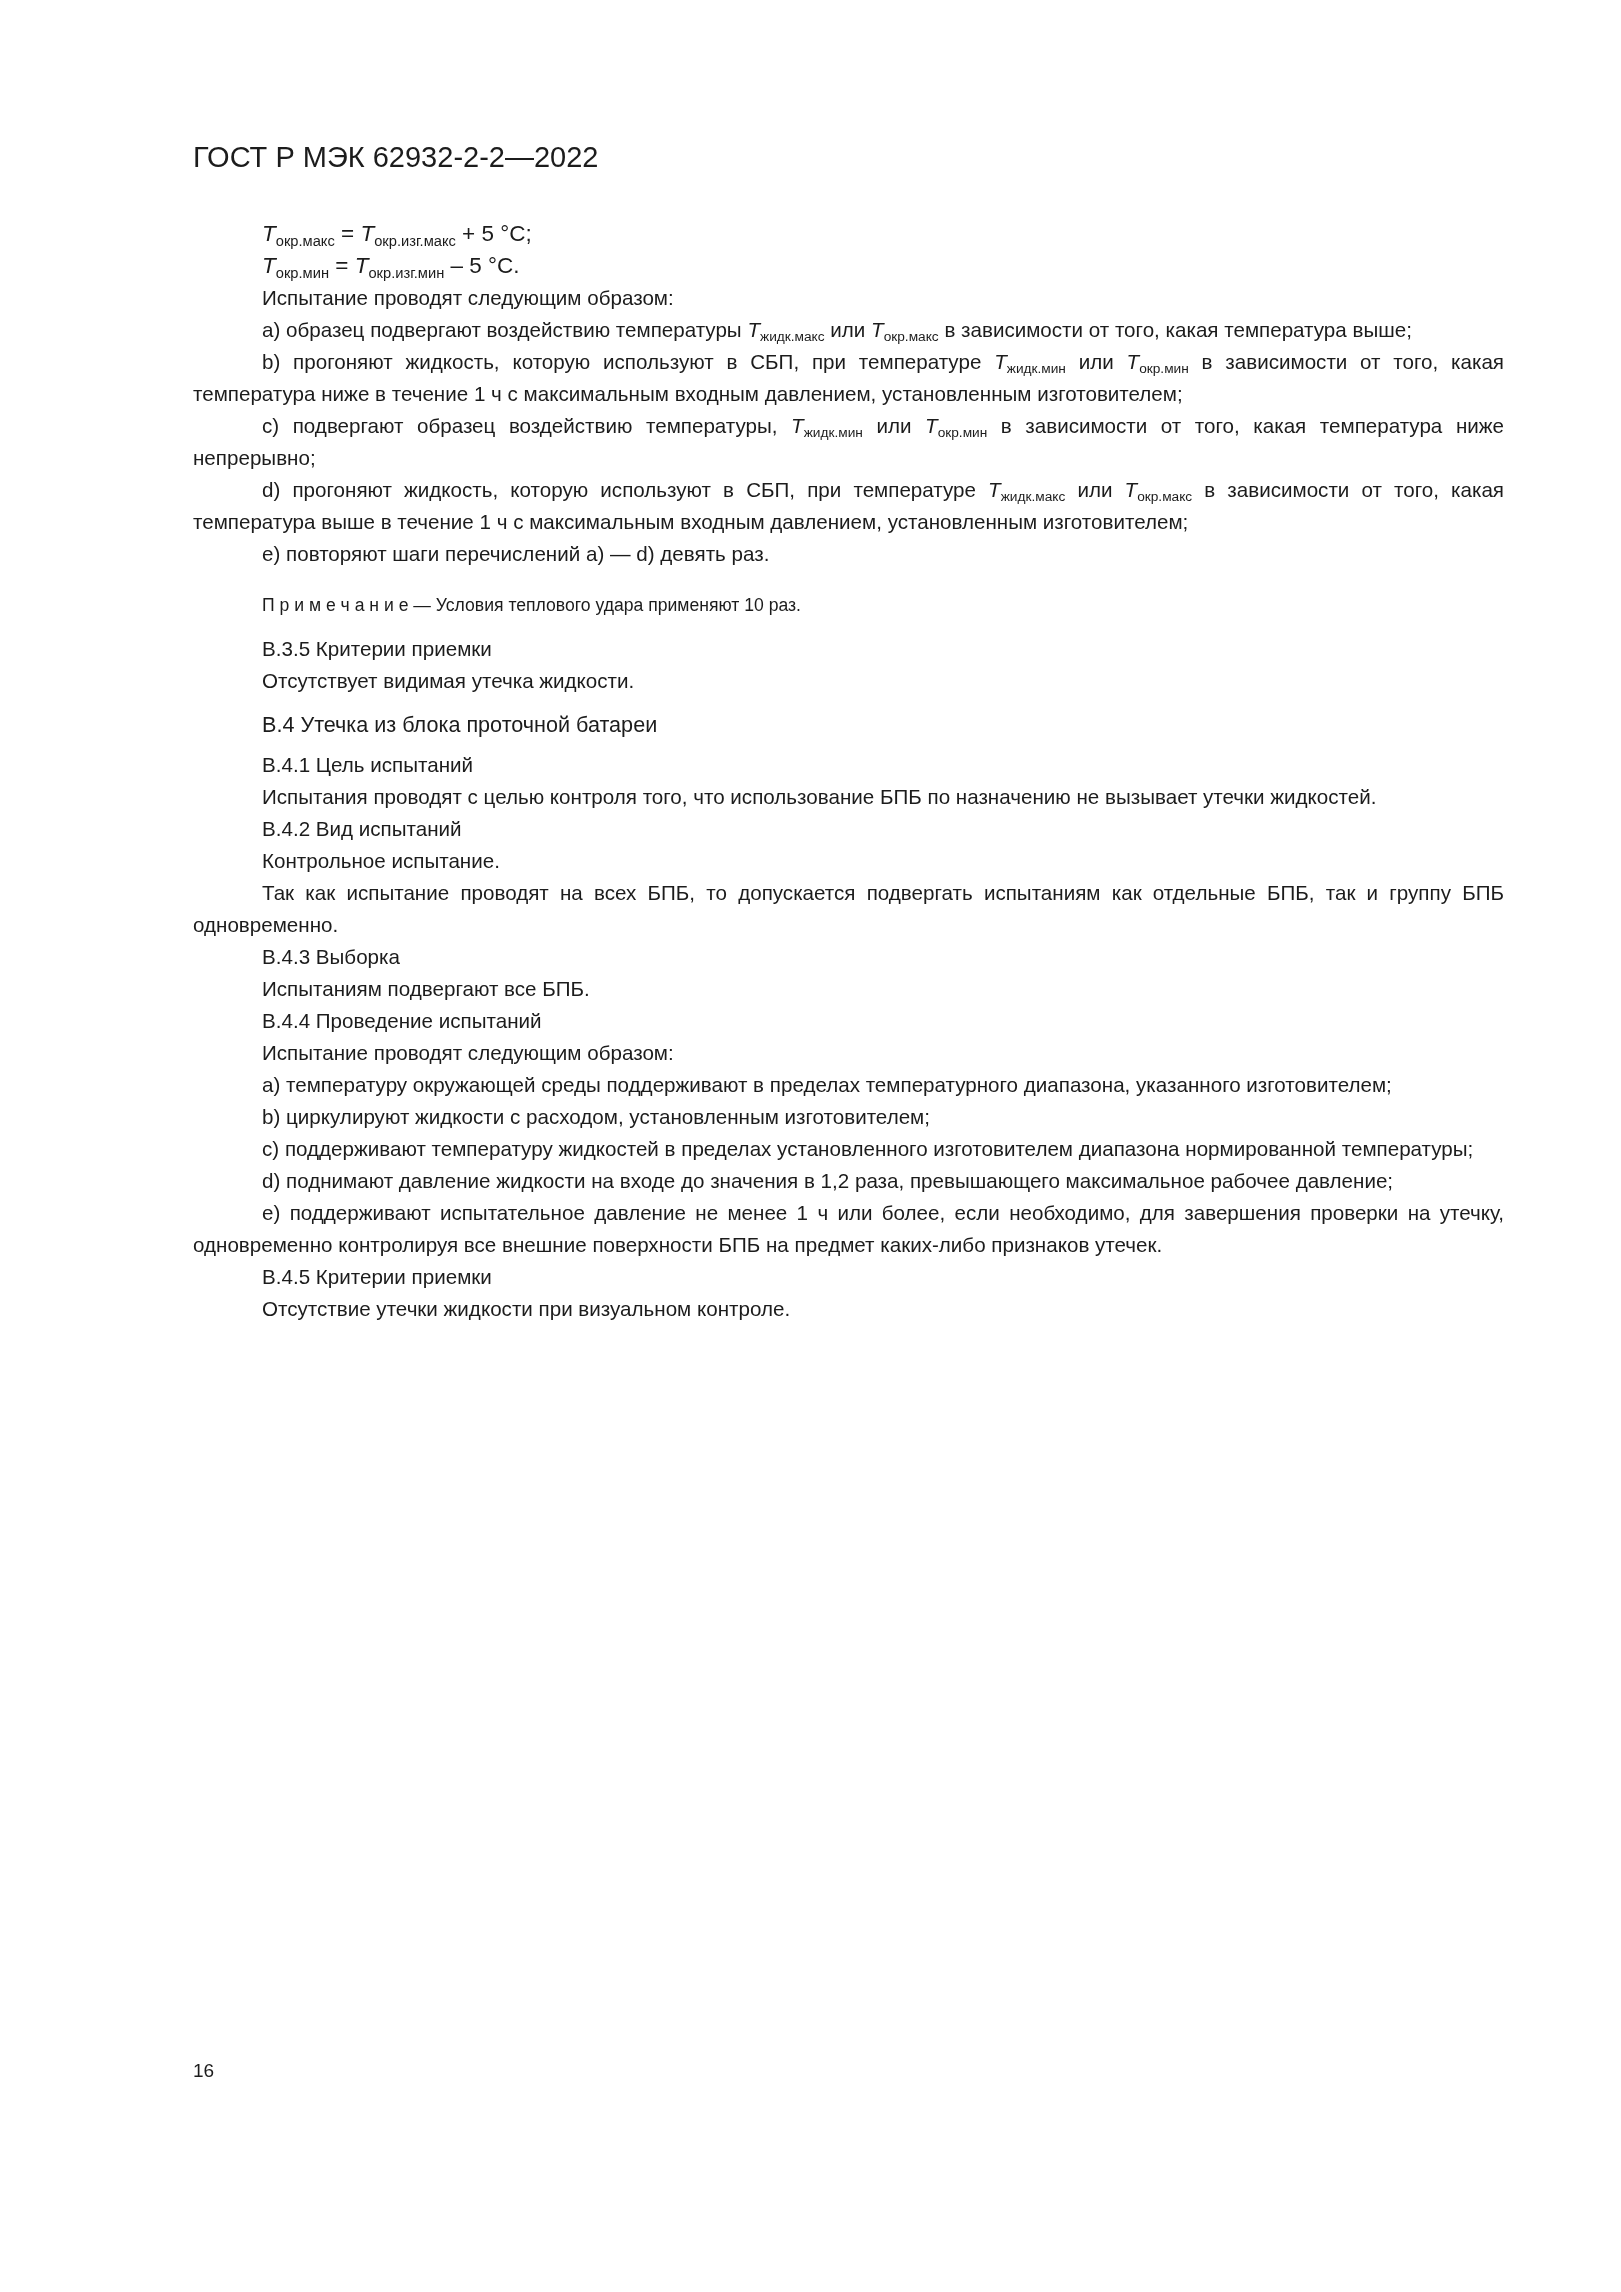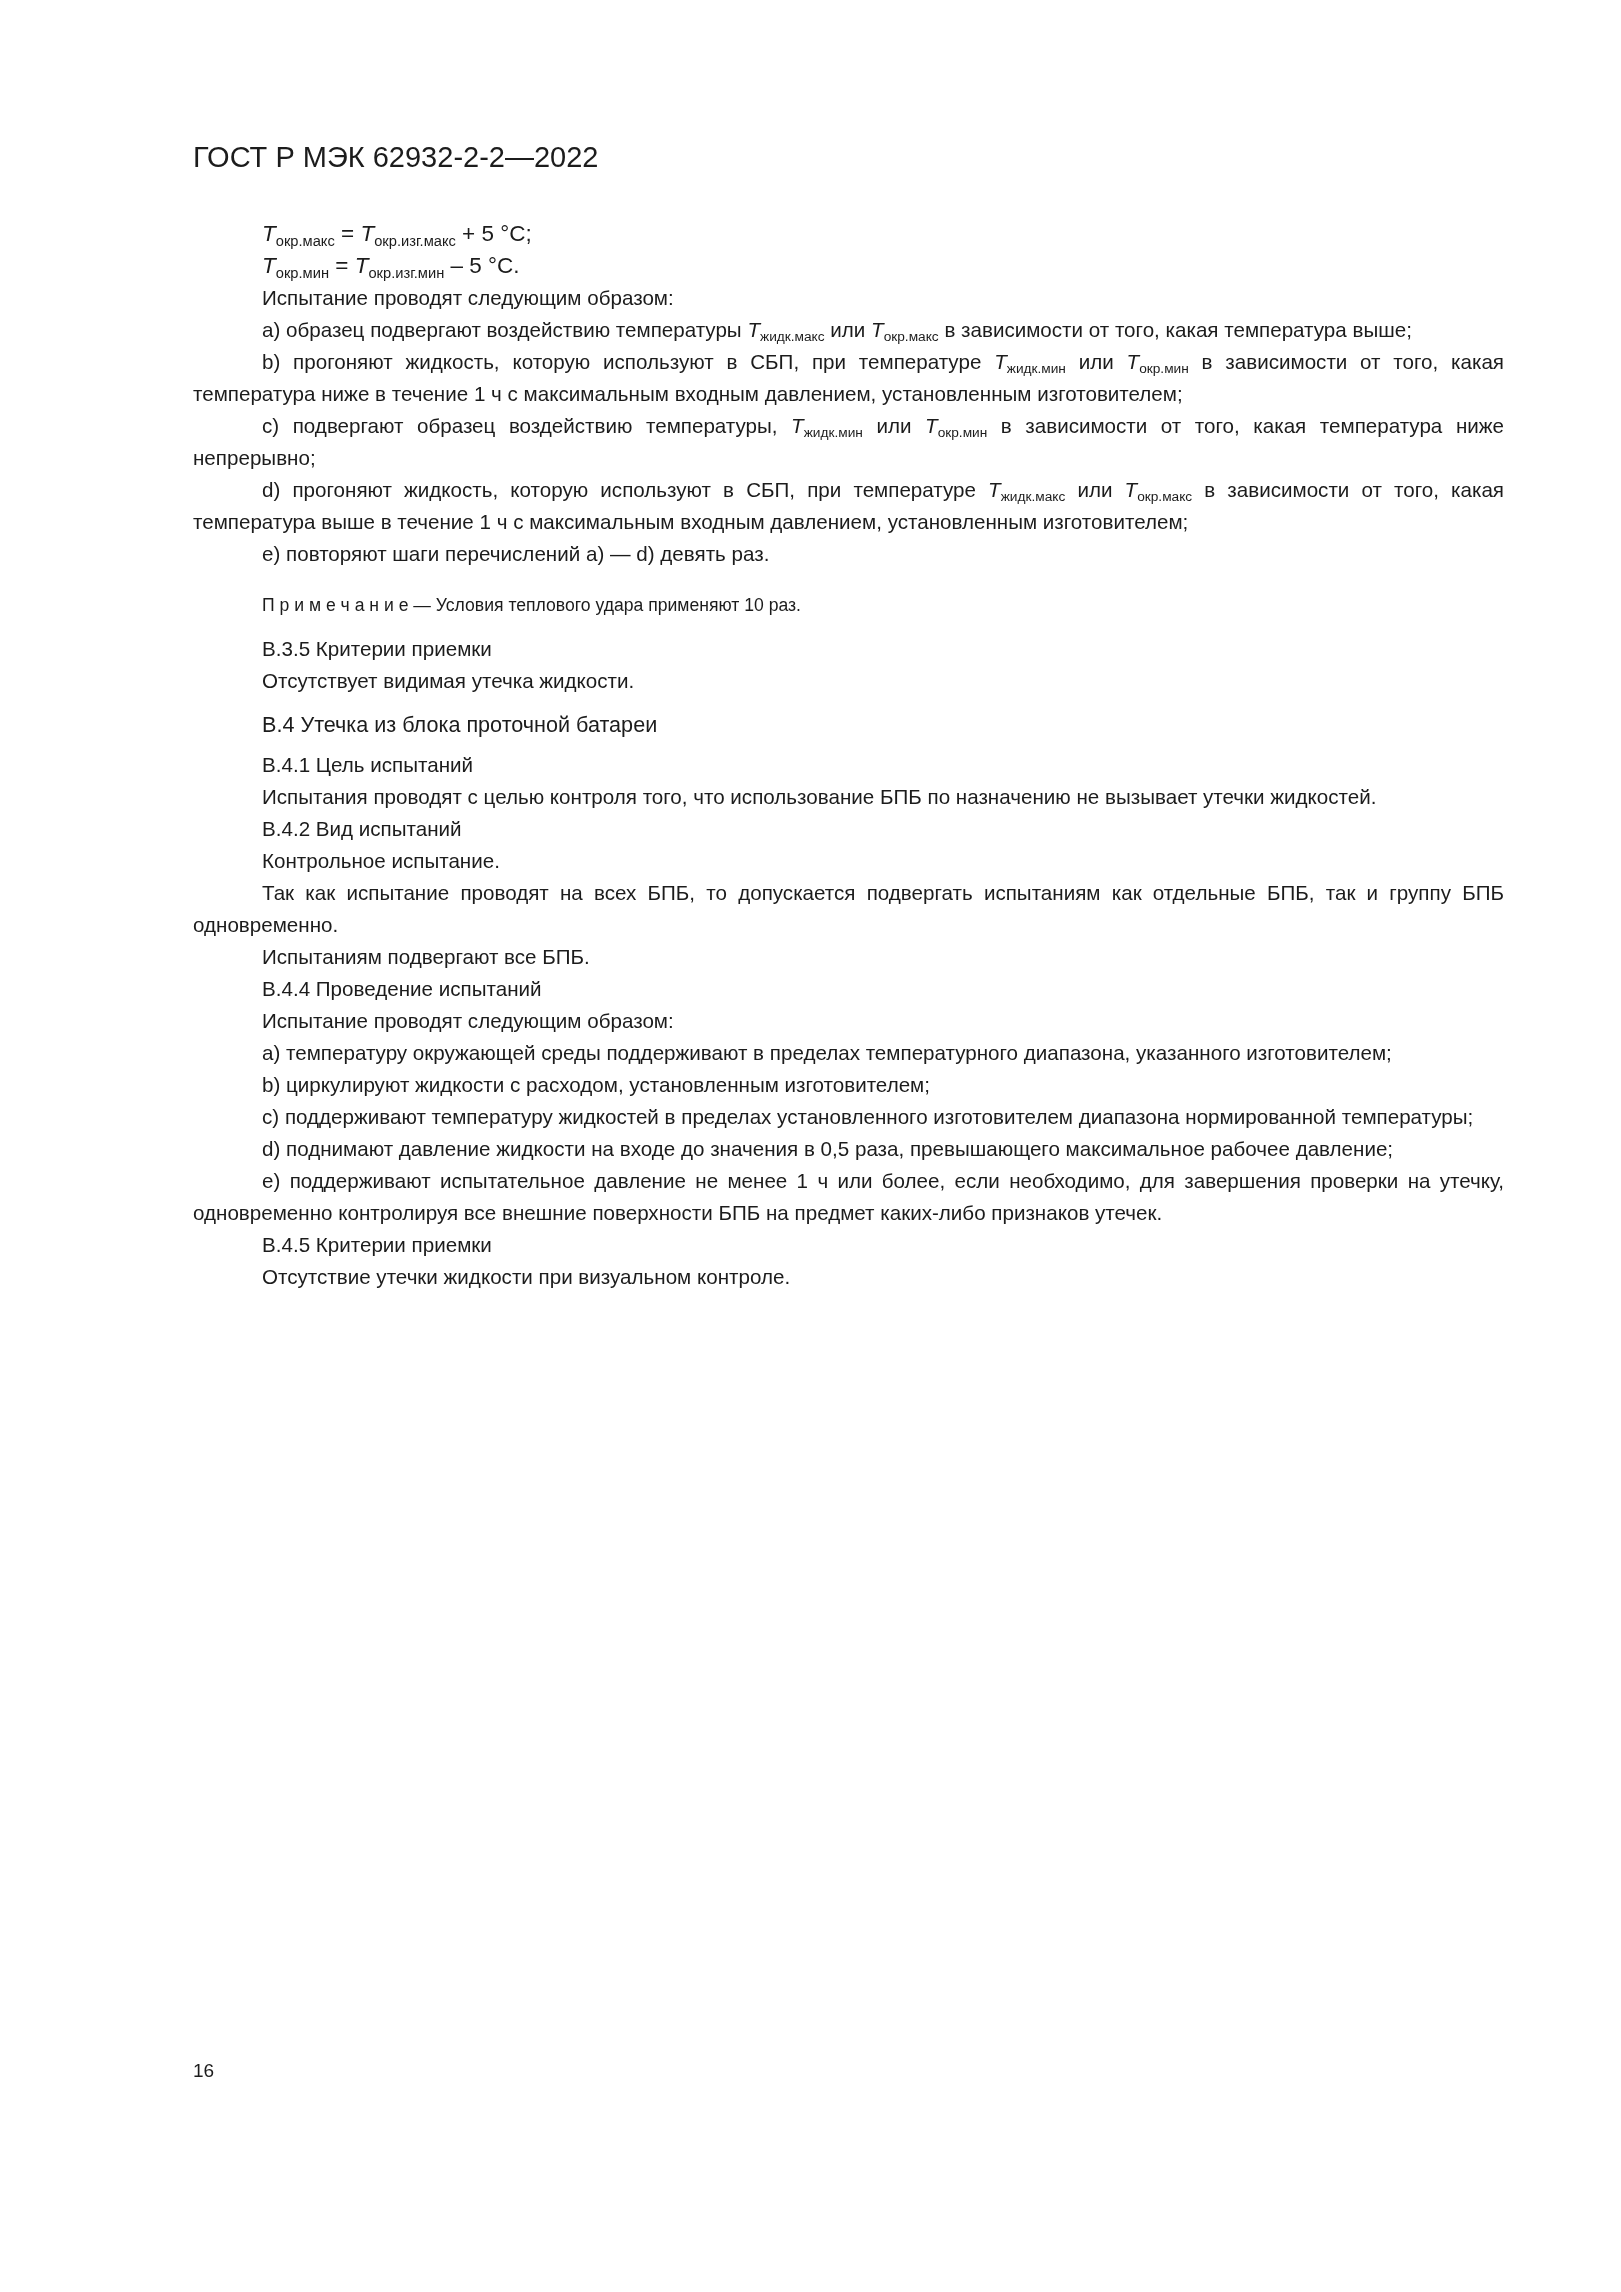--- a/index.html
+++ b/index.html
@@ -105,28 +105,29 @@
 
   <p class="head head-main">В.4 Утечка из блока проточной батареи</p>
 
   <p class="head head-sp">В.4.1 Цель испытаний</p>
   <p class="bp">Испытания проводят с целью контроля того, что использование БПБ по назначению не вызывает утечки жидкостей.</p>
 
   <p class="head">В.4.2 Вид испытаний</p>
   <p class="bp">Контрольное испытание.</p>
   <p class="bp">Так как испытание проводят на всех БПБ, то допускается подвергать испытаниям как отдельные БПБ, так и группу БПБ одновременно.</p>
 
+  <p class="head">В.4.3 Выборка</p>
   <p class="bp">Испытаниям подвергают все БПБ.</p>
 
   <p class="head">В.4.4 Проведение испытаний</p>
   <p class="bp">Испытание проводят следующим образом:</p>
   <p class="bp">a) температуру окружающей среды поддерживают в пределах температурного диапазона, указанного изготовителем;</p>
   <p class="bp">b) циркулируют жидкости с расходом, установленным изготовителем;</p>
   <p class="bp">c) поддерживают температуру жидкостей в пределах установленного изготовителем диапазона нормированной температуры;</p>
-  <p class="bp">d) поднимают давление жидкости на входе до значения в 0,5 раза, превышающего максимальное рабочее давление;</p>
+  <p class="bp">d) поднимают давление жидкости на входе до значения в 1,2 раза, превышающего максимальное рабочее давление;</p>
   <p class="bp">e) поддерживают испытательное давление не менее 1 ч или более, если необходимо, для завершения проверки на утечку, одновременно контролируя все внешние поверхности БПБ на предмет каких-либо признаков утечек.</p>
 
   <p class="head">В.4.5 Критерии приемки</p>
   <p class="bp">Отсутствие утечки жидкости при визуальном контроле.</p>
 
 </div>
 
 <div class="page-number">16</div>
 
 

